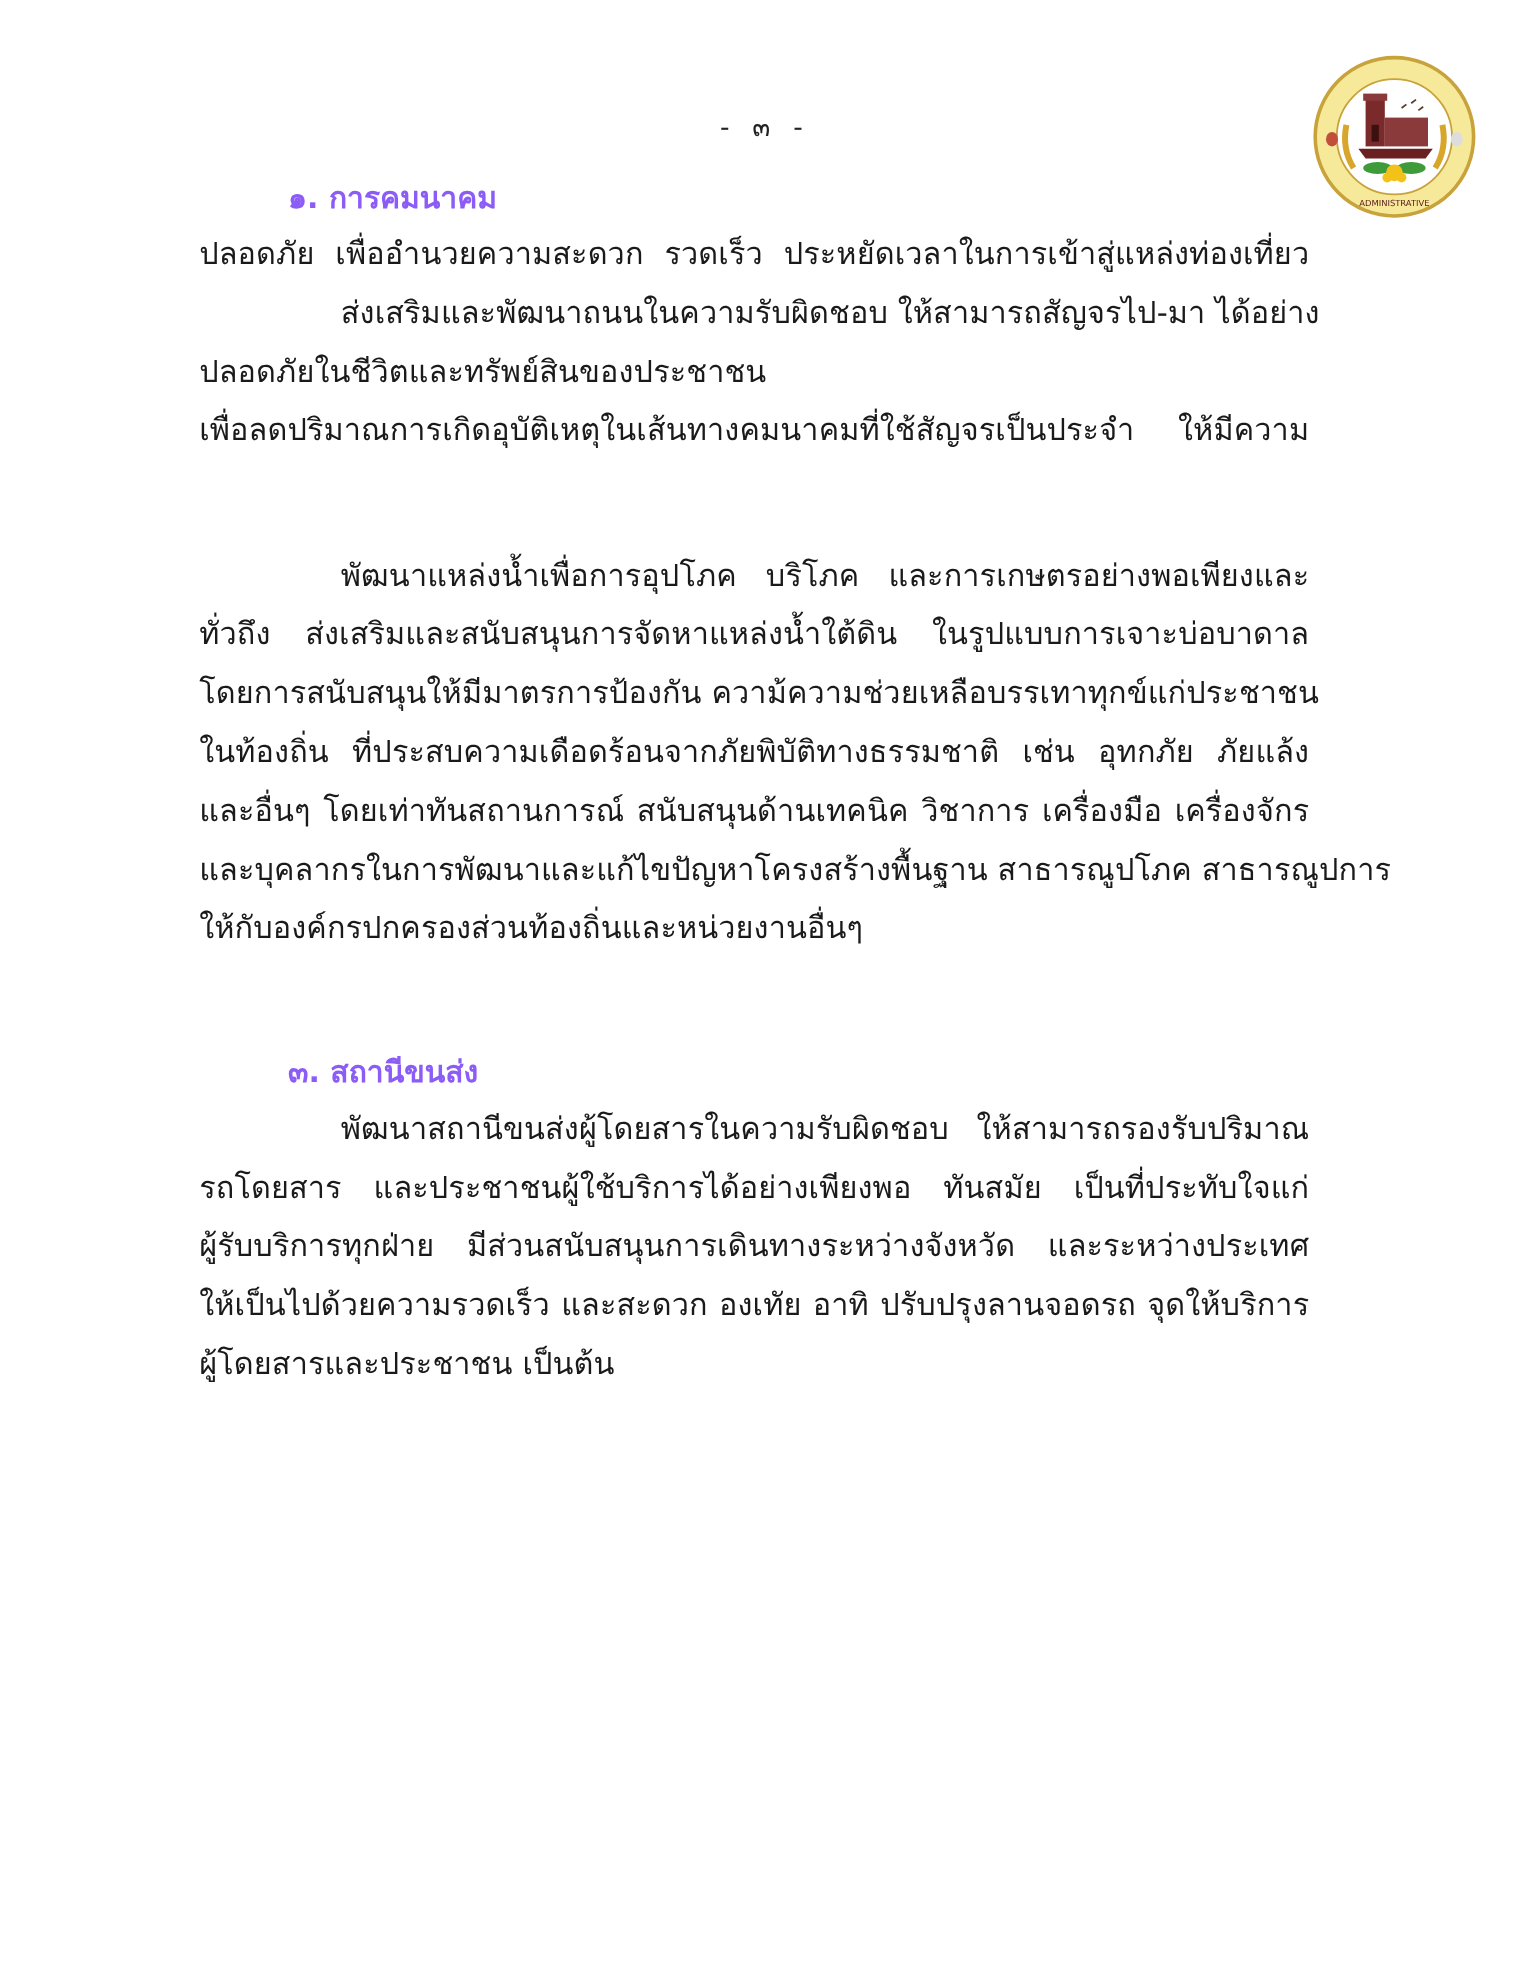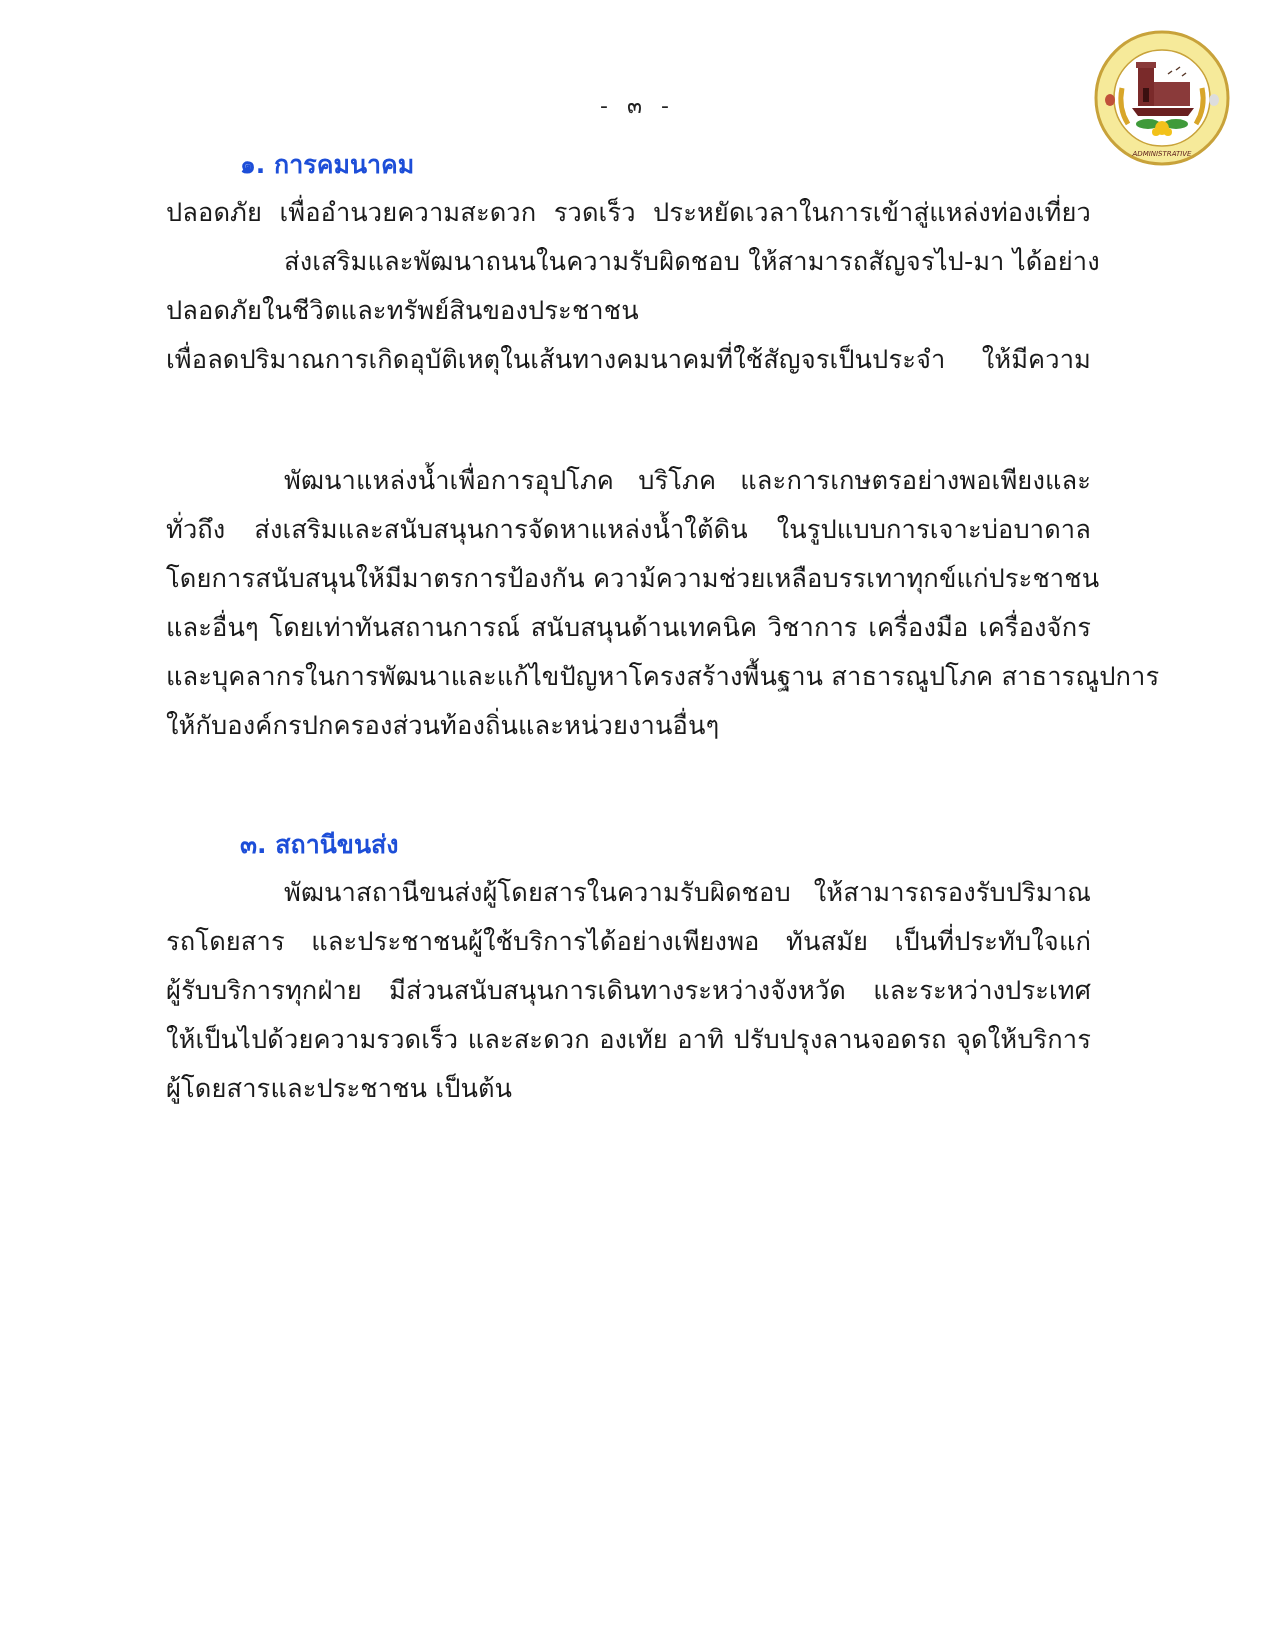--- a/index.html
+++ b/index.html
@@ -1,24 +1,24 @@
 <!DOCTYPE html>
 <html><head>
 <meta charset="utf-8">
 <style>
   html, body { margin: 0; padding: 0; background: #ffffff; }
   body { width: 1275px; height: 1650px; position: relative; overflow: hidden;
          font-family: "DejaVu Sans", "Liberation Sans", sans-serif; color: #1a1a1a; }
   .page-number { position: absolute; top: 88px; left: 0; width: 1275px; text-align: center;
                  font-size: 22px; letter-spacing: 6px; color: #222; }
-  .logo { position: absolute; left: 1092px; top: 28px; width: 140px; height: 140px; font-style: italic; }
+  .logo { position: absolute; left: 1092px; top: 44px; width: 140px; height: 140px; }
   .content { position: absolute; left: 166px; top: 142px; width: 925px; }
   .section { margin: 0; }
   .heading { font-size: 25px; font-weight: bold; margin-left: 74px; height: 46px; line-height: 46px;
-             color: #1d4ed8; }
+             color: #8b5cf6; }
   .line { font-size: 25.5px; line-height: 49px; height: 49px; white-space: nowrap;
           text-align: justify; text-align-last: justify; letter-spacing: 0.1px; color: #1a1a1a; }
   .line.first { padding-left: 118px; }
   .line.last { text-align-last: left; }
   .gap-1 { height: 72px; }
   .gap-2 { height: 72px; }
 </style>
 </head>
 <body>
 
@@ -56,20 +56,21 @@
     <div class="line last">ปลอดภัยในชีวิตและทรัพย์สินของประชาชน</div>
     <div class="line">เพื่อลดปริมาณการเกิดอุบัติเหตุในเส้นทางคมนาคมที่ใช้สัญจรเป็นประจำ ให้มีความ</div>
   </div>
 
   <div class="gap-1"></div>
 
   <div class="section">
     <div class="line first">พัฒนาแหล่งน้ำเพื่อการอุปโภค บริโภค และการเกษตรอย่างพอเพียงและ</div>
     <div class="line">ทั่วถึง ส่งเสริมและสนับสนุนการจัดหาแหล่งน้ำใต้ดิน ในรูปแบบการเจาะบ่อบาดาล</div>
     <div class="line">โดยการสนับสนุนให้มีมาตรการป้องกัน ความ้ความช่วยเหลือบรรเทาทุกข์แก่ประชาชน</div>
+    <div class="line">ในท้องถิ่น ที่ประสบความเดือดร้อนจากภัยพิบัติทางธรรมชาติ เช่น อุทกภัย ภัยแล้ง</div>
     <div class="line">และอื่นๆ โดยเท่าทันสถานการณ์ สนับสนุนด้านเทคนิค วิชาการ เครื่องมือ เครื่องจักร</div>
     <div class="line">และบุคลากรในการพัฒนาและแก้ไขปัญหาโครงสร้างพื้นฐาน สาธารณูปโภค สาธารณูปการ</div>
     <div class="line last">ให้กับองค์กรปกครองส่วนท้องถิ่นและหน่วยงานอื่นๆ</div>
   </div>
 
   <div class="gap-2"></div>
 
   <div class="section">
     <div class="heading">๓. สถานีขนส่ง</div>
     <div class="line first">พัฒนาสถานีขนส่งผู้โดยสารในความรับผิดชอบ ให้สามารถรองรับปริมาณ</div>

